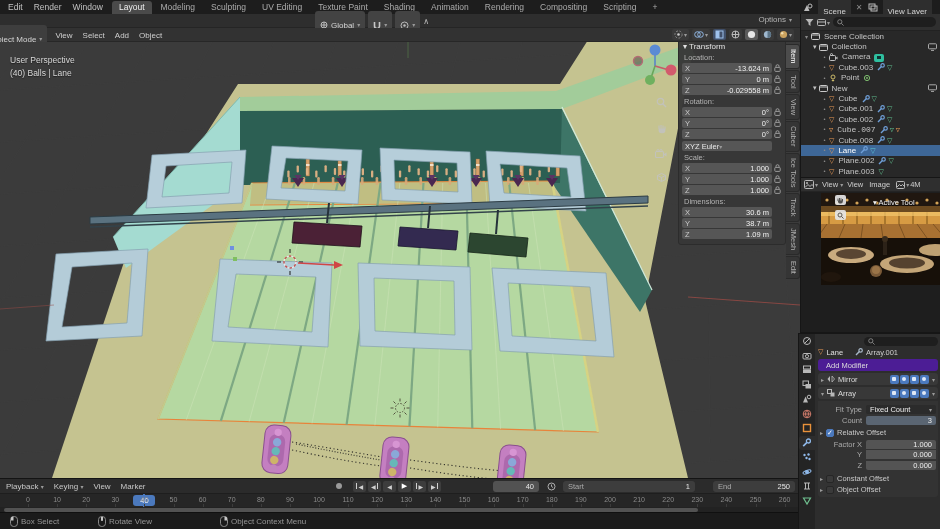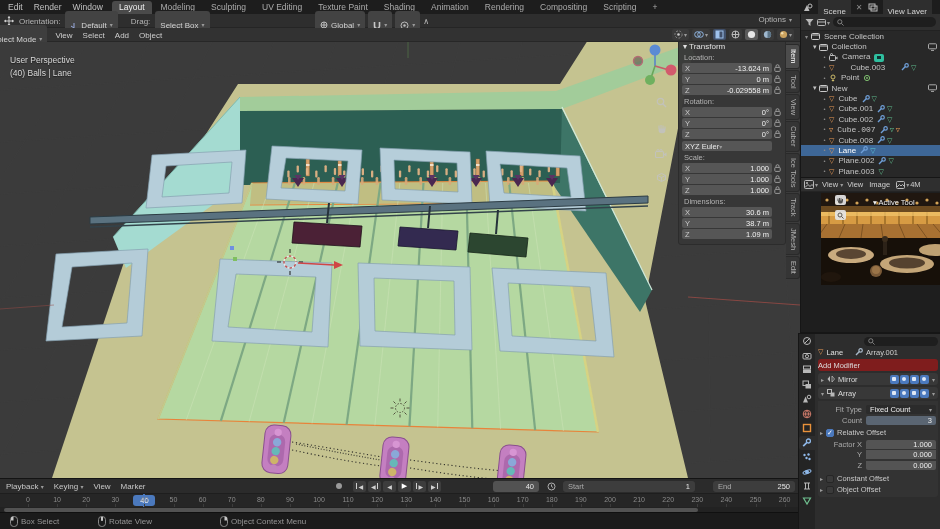--- a/index.html
+++ b/index.html
@@ -133,41 +133,20 @@
             <rect x="3" y="3" width="6" height="5" fill="none" stroke="#bbb"></rect>
           </svg>
         </span>
       <span class="chip" style="height:11px;font-size:8px">
           <span>View Layer</span>
         </span>
     </div>
   </div>
 
   <div id="row2">
-    <div class="row" style="position:absolute;left:4px;top:1px;height:12px;gap:5px">
-      <span>
-          <svg width="10" height="10" viewBox="0 0 10 10">
-            <path d="M5,0.5 V9.5 M0.5,5 H9.5" stroke="#d0d0d0"></path>
-            <path d="M5,0 L3.6,2 H6.4 Z M5,10 L3.6,8 H6.4 Z M0,5 L2,3.6 V6.4 Z M10,5 L8,3.6 V6.4 Z" fill="#d0d0d0"></path>
-          </svg>
-        </span>
-      <span class="lbl">Orientation:</span>
-      <span class="chip">
-          <svg width="8" height="8" viewBox="0 0 8 8">
-            <path d="M4,7 V2 M4,7 L1,5" stroke="#9ad" fill="none"></path>
-          </svg>
-          <span>Default</span>
-          <span class="dd">▾</span>
-        </span>
-      <span class="lbl" style="margin-left:8px">Drag:</span>
-      <span class="chip">
-          <span>Select Box</span>
-          <span class="dd">▾</span>
-        </span>
-    </div>
     <div class="row" style="position:absolute;left:315px;top:1px;height:12px;gap:3px">
       <span class="chip">
           <svg width="8" height="8" viewBox="0 0 8 8">
             <circle cx="4" cy="4" r="3" fill="none" stroke="#bbb"></circle>
             <path d="M4,1 V7 M1,4 H7" stroke="#bbb"></path>
           </svg>
           <span>Global</span>
           <span class="dd">▾</span>
         </span>
       <span class="chip">
@@ -730,21 +709,21 @@
             </svg>
           </span>
           <span style="margin: 0px 2px;">Camera</span>
           <span><span style="display:inline-flex;width:10px;height:8px;background:#2fbf9f;border-radius:2px;align-items:center;justify-content:center">
               <span style="width:4px;height:3px;background:#133"></span>
             </span></span>
         </div>
         <div class="olrow" style="padding-left: 21px;">
           <span class="dot">•</span>
           <span><span style="color:#ea9a55;font-size:7px;line-height:7px">▽</span></span>
-          <span style="margin: 0px 14px;">Cube.003</span>
+          <span style="margin: 0px 2px;">Cube.003</span>
           <span>
             <svg width="8" height="8" viewBox="0 0 8 8">
               <circle cx="5.6" cy="2.4" r="1.7" fill="none" stroke="#6f9fd8" stroke-width="1.2"></circle>
               <path d="M4.4,3.6 L1,7" stroke="#6f9fd8" stroke-width="1.4"></path>
             </svg>
           </span>
           <span><span style="color:#5fbf8f;font-size:7px;line-height:7px">▽</span></span>
         </div>
         <div class="olrow" style="padding-left: 21px;">
           <span class="dot">•</span>
@@ -1042,21 +1021,21 @@
         <span style="color:#e0e0e0">Lane</span>
         <span style="width:6px"></span>
         <span>
             <svg width="8" height="8" viewBox="0 0 8 8">
               <circle cx="5.6" cy="2.4" r="1.7" fill="none" stroke="#a8b8c8" stroke-width="1.2"></circle>
               <path d="M4.4,3.6 L1,7" stroke="#a8b8c8" stroke-width="1.4"></path>
             </svg>
           </span>
         <span style="color:#cfcfcf">Array.001</span>
       </div>
-      <div class="modhead" style="background:#7f1d1d;justify-content:flex-start;padding-left:0">
+      <div class="modhead" style="background:#4c1d95;justify-content:flex-start;padding-left:8px">
           <span>Add Modifier</span>
         </div>
       <div class="modhead">
         <span class="dd">▸</span>
         <span>
             <svg width="8" height="8" viewBox="0 0 8 8">
               <path d="M3,1 L3,7 L0.5,4 Z" fill="#b8b8b8"></path>
               <path d="M5,1 L5,7 L7.5,4 Z" fill="none" stroke="#b8b8b8" stroke-width="0.8"></path>
             </svg>
           </span>

